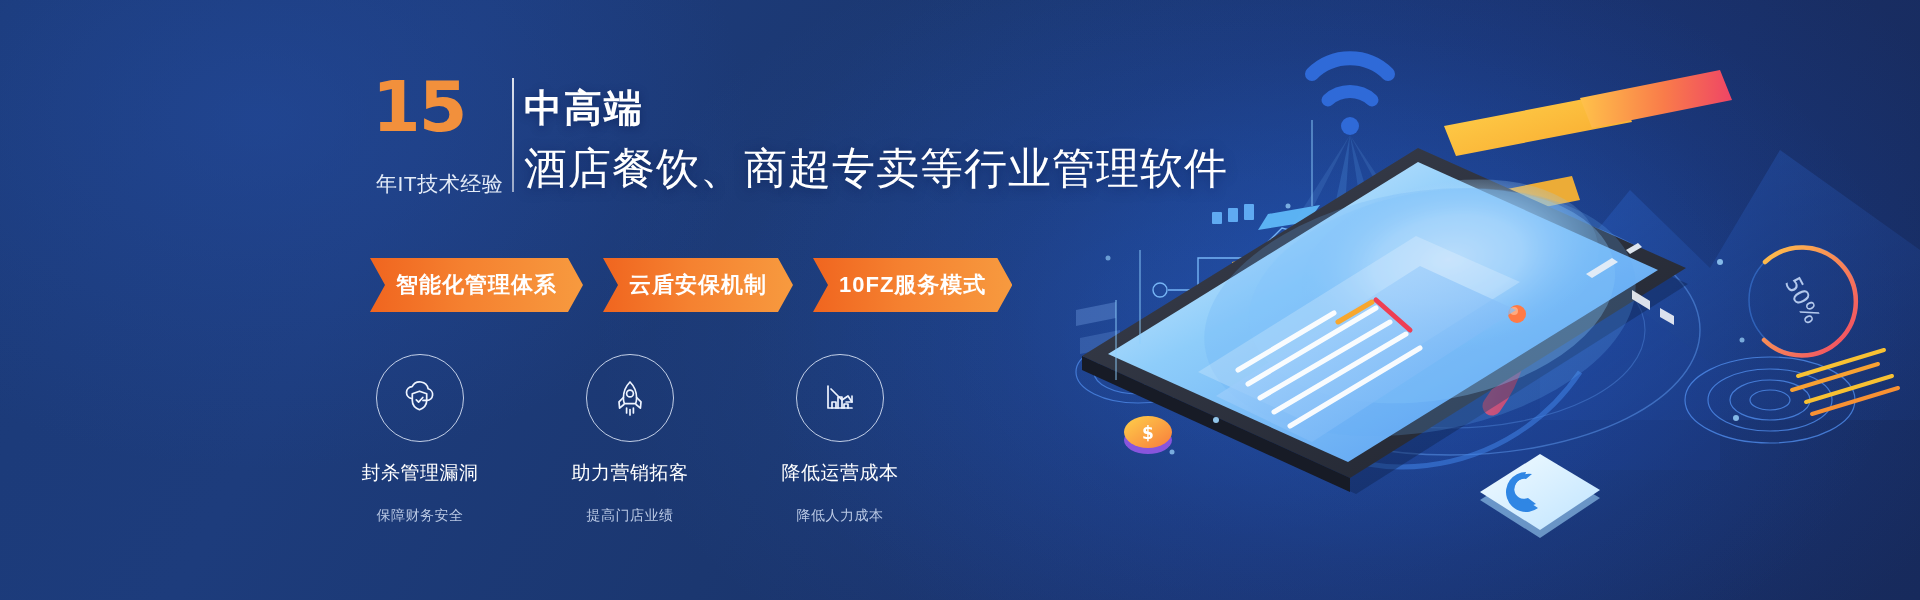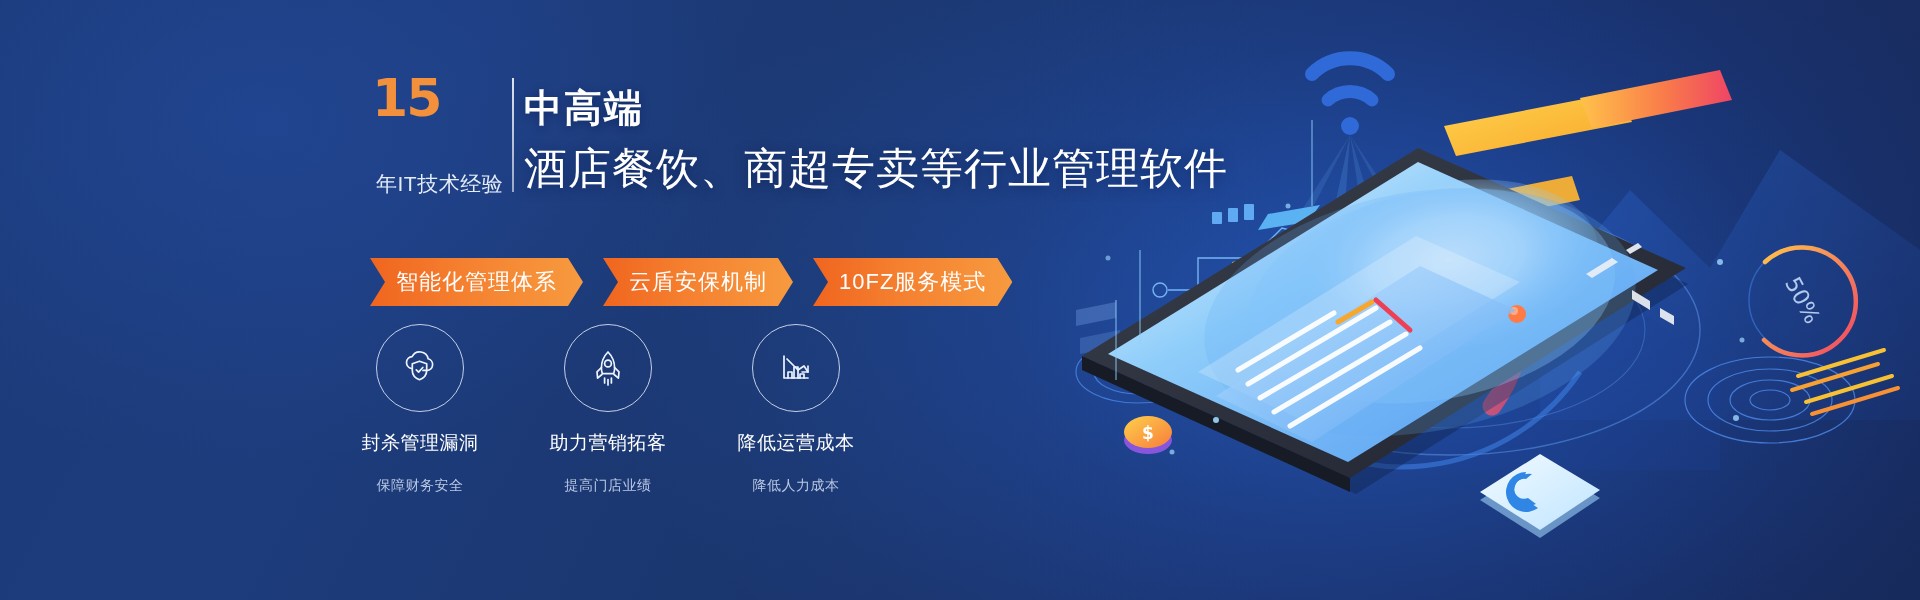--- a/index.html
+++ b/index.html
@@ -25,21 +25,21 @@
     background:radial-gradient(ellipse 1100px 700px at 1250px 330px, rgba(60,130,255,.18) 0%, rgba(30,70,160,0) 60%);
     pointer-events:none;
   }
 
   
   .left{ position:absolute; left:0; top:0; width:1120px; height:600px; z-index:8; }
 
   .year-row{ position:absolute; left:372px; top:78px; width:440px; height:120px; }
   .year-num{
     position:absolute; left:0; top:-6px;
-    font-size:52px; font-weight:bold; letter-spacing:-2px;
+    font-size:70px; font-weight:bold; letter-spacing:-2px;
     color:#f2903c; line-height:1;
     font-family:"DejaVu Sans","Liberation Sans",sans-serif;
   }
   .year-cap{
     position:absolute; left:4px; top:92px;
     font-size:21px; color:#e4ecf8; letter-spacing:.5px; white-space:nowrap;
   }
   .divider{
     position:absolute; left:140px; top:0px;
     width:2px; height:114px;
@@ -55,32 +55,32 @@
     position:absolute; left:524px; top:140px;
     font-size:43px; font-weight:normal; color:#ffffff; letter-spacing:1px;
     white-space:nowrap;
     text-shadow:0 2px 12px rgba(0,20,70,.5);
   }
 
   
   .tags{ position:absolute; left:370px; top:258px; display:flex; gap:20px; }
   .tag{
     position:relative;
-    height:48px;
+    height:54px;
     display:flex; align-items:center; justify-content:center;
     padding:0 26px;
-    color:#fff; font-size:22px; font-weight:normal; letter-spacing:1px;
+    color:#fff; font-size:22px; font-weight:bold; letter-spacing:1px;
     background:linear-gradient(90deg,#f0651f 0%,#f58130 45%,#f79a3f 100%);
     clip-path:polygon(0 0, calc(100% - 15px) 0, 100% 50%, calc(100% - 15px) 100%, 0 100%, 15px 50%);
     white-space:nowrap;
     text-align:center;
   }
 
   
-  .features{ position:absolute; left:355px; top:324px; display:flex; gap:58px; }
+  .features{ position:absolute; left:355px; top:354px; display:flex; gap:80px; }
   .feature{ width:130px; display:flex; flex-direction:column; align-items:center; }
   .feat-circle{
     width:88px; height:88px; border-radius:50%;
     border:1.6px solid rgba(224,234,250,.85);
     display:flex; align-items:center; justify-content:center;
   }
   .feat-title{ margin-top:18px; font-size:19px; color:#ffffff; letter-spacing:.5px; white-space:nowrap; }
   .feat-sub{ margin-top:21px; font-size:14px; color:#b9c8e4; letter-spacing:.5px; white-space:nowrap; }
 
   

